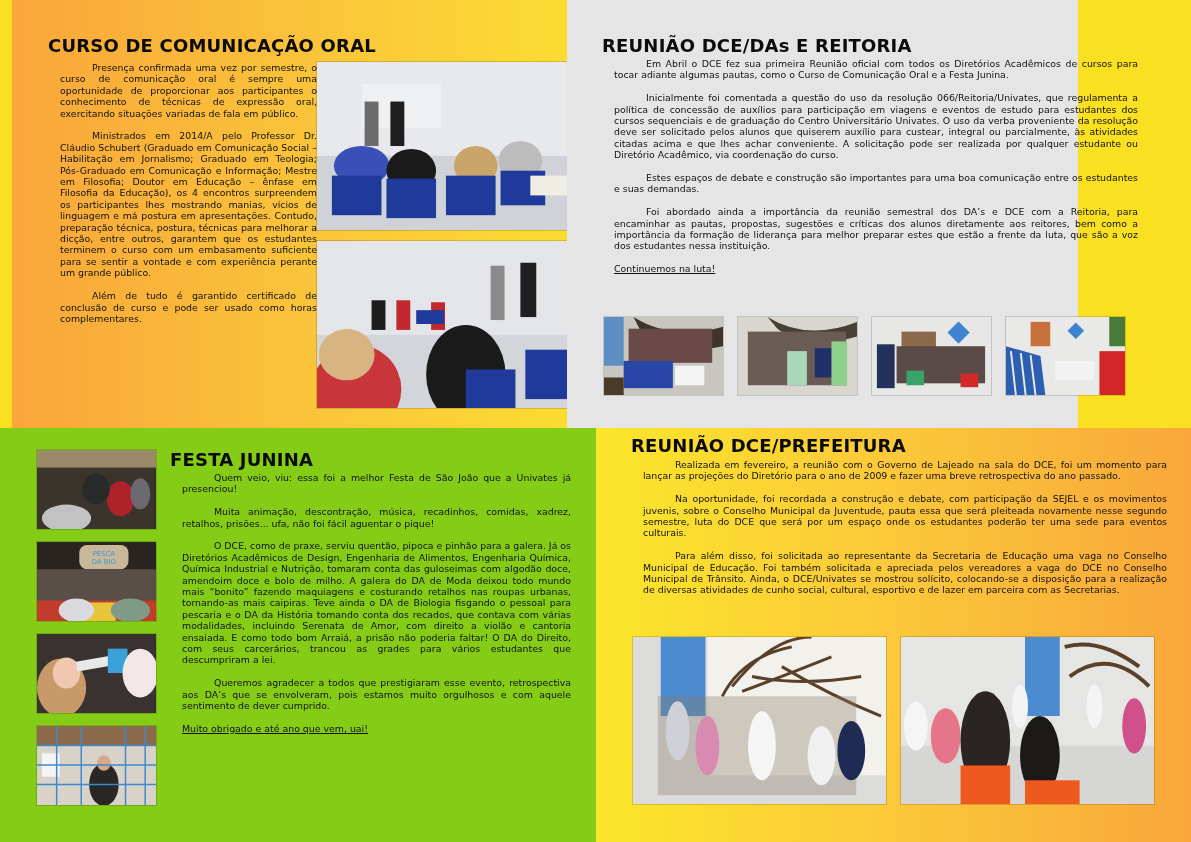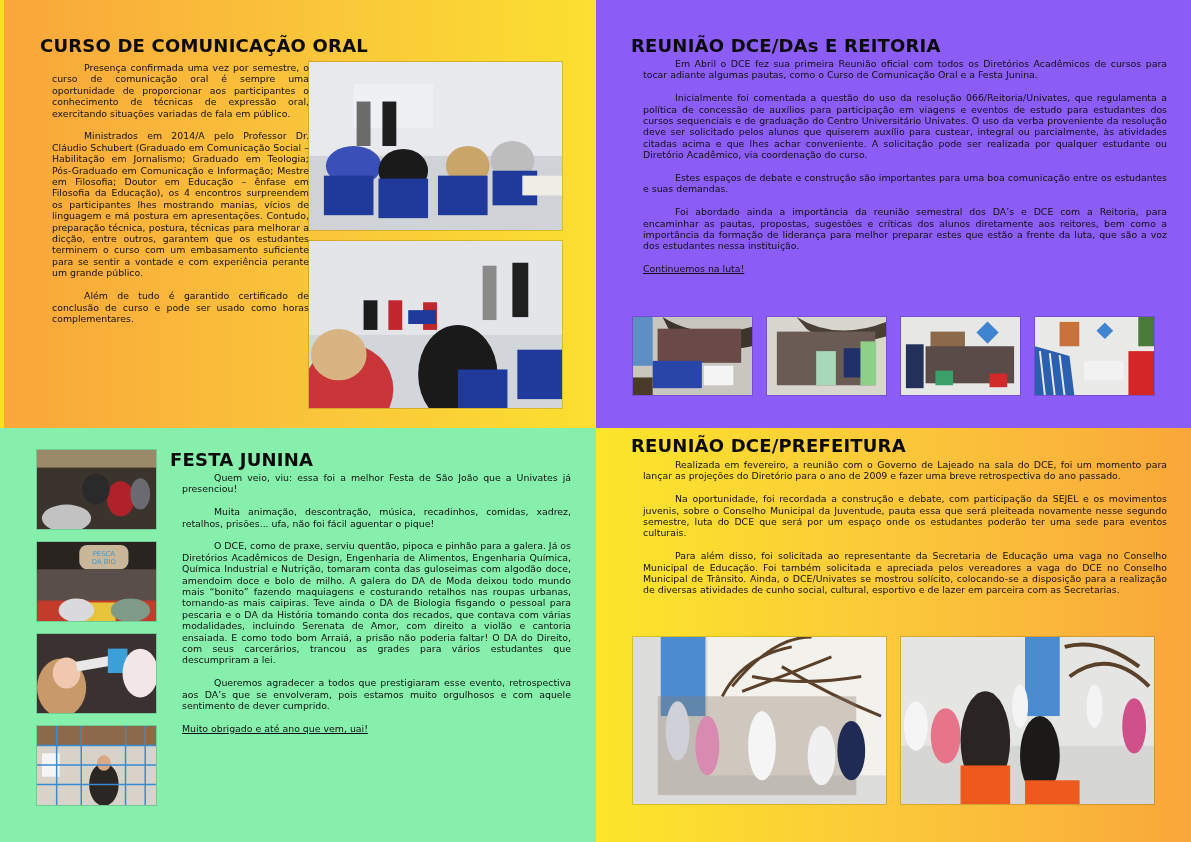--- a/index.html
+++ b/index.html
@@ -1,22 +1,22 @@
 <!DOCTYPE html>
 <html><head>
 <meta charset="utf-8">
 <style>
   * { box-sizing: border-box; margin: 0; padding: 0; }
   html, body { width: 1191px; height: 842px; overflow: hidden; background: #f9e020; }
   body { position: relative; font-family: "DejaVu Sans", "Liberation Sans", sans-serif; color: #111; }
 
   .panel { position: absolute; }
-  #p-tl { left: 4px; top: 0; width: 596px; height: 428px; background: linear-gradient(90deg, #f9a63a 0%, #fac73a 55%, #fbe030 100%); }
-  #p-tr { left: 596px; top: 0; width: 595px; height: 428px; background: #8b5cf6; }
-  #p-bl { left: 0; top: 428px; width: 596px; height: 414px; background: #86efac; }
+  #p-tl { left: 12px; top: 0; width: 596px; height: 428px; background: linear-gradient(90deg, #f9a63a 0%, #fac73a 55%, #fbe030 100%); }
+  #p-tr { left: 567px; top: 0; width: 511px; height: 428px; background: #e5e5e5; }
+  #p-bl { left: 0; top: 428px; width: 596px; height: 414px; background: #84cc16; }
   #p-br { left: 596px; top: 428px; width: 595px; height: 414px; background: linear-gradient(90deg, #fbe62a 0%, #fbc83a 50%, #f9a73a 100%); }
 
   .title {
     position: absolute;
     font-family: "DejaVu Sans", sans-serif;
     font-weight: 900;
     font-size: 18px;
     letter-spacing: 0.2px;
     color: #0b0b0b;
     white-space: nowrap;

